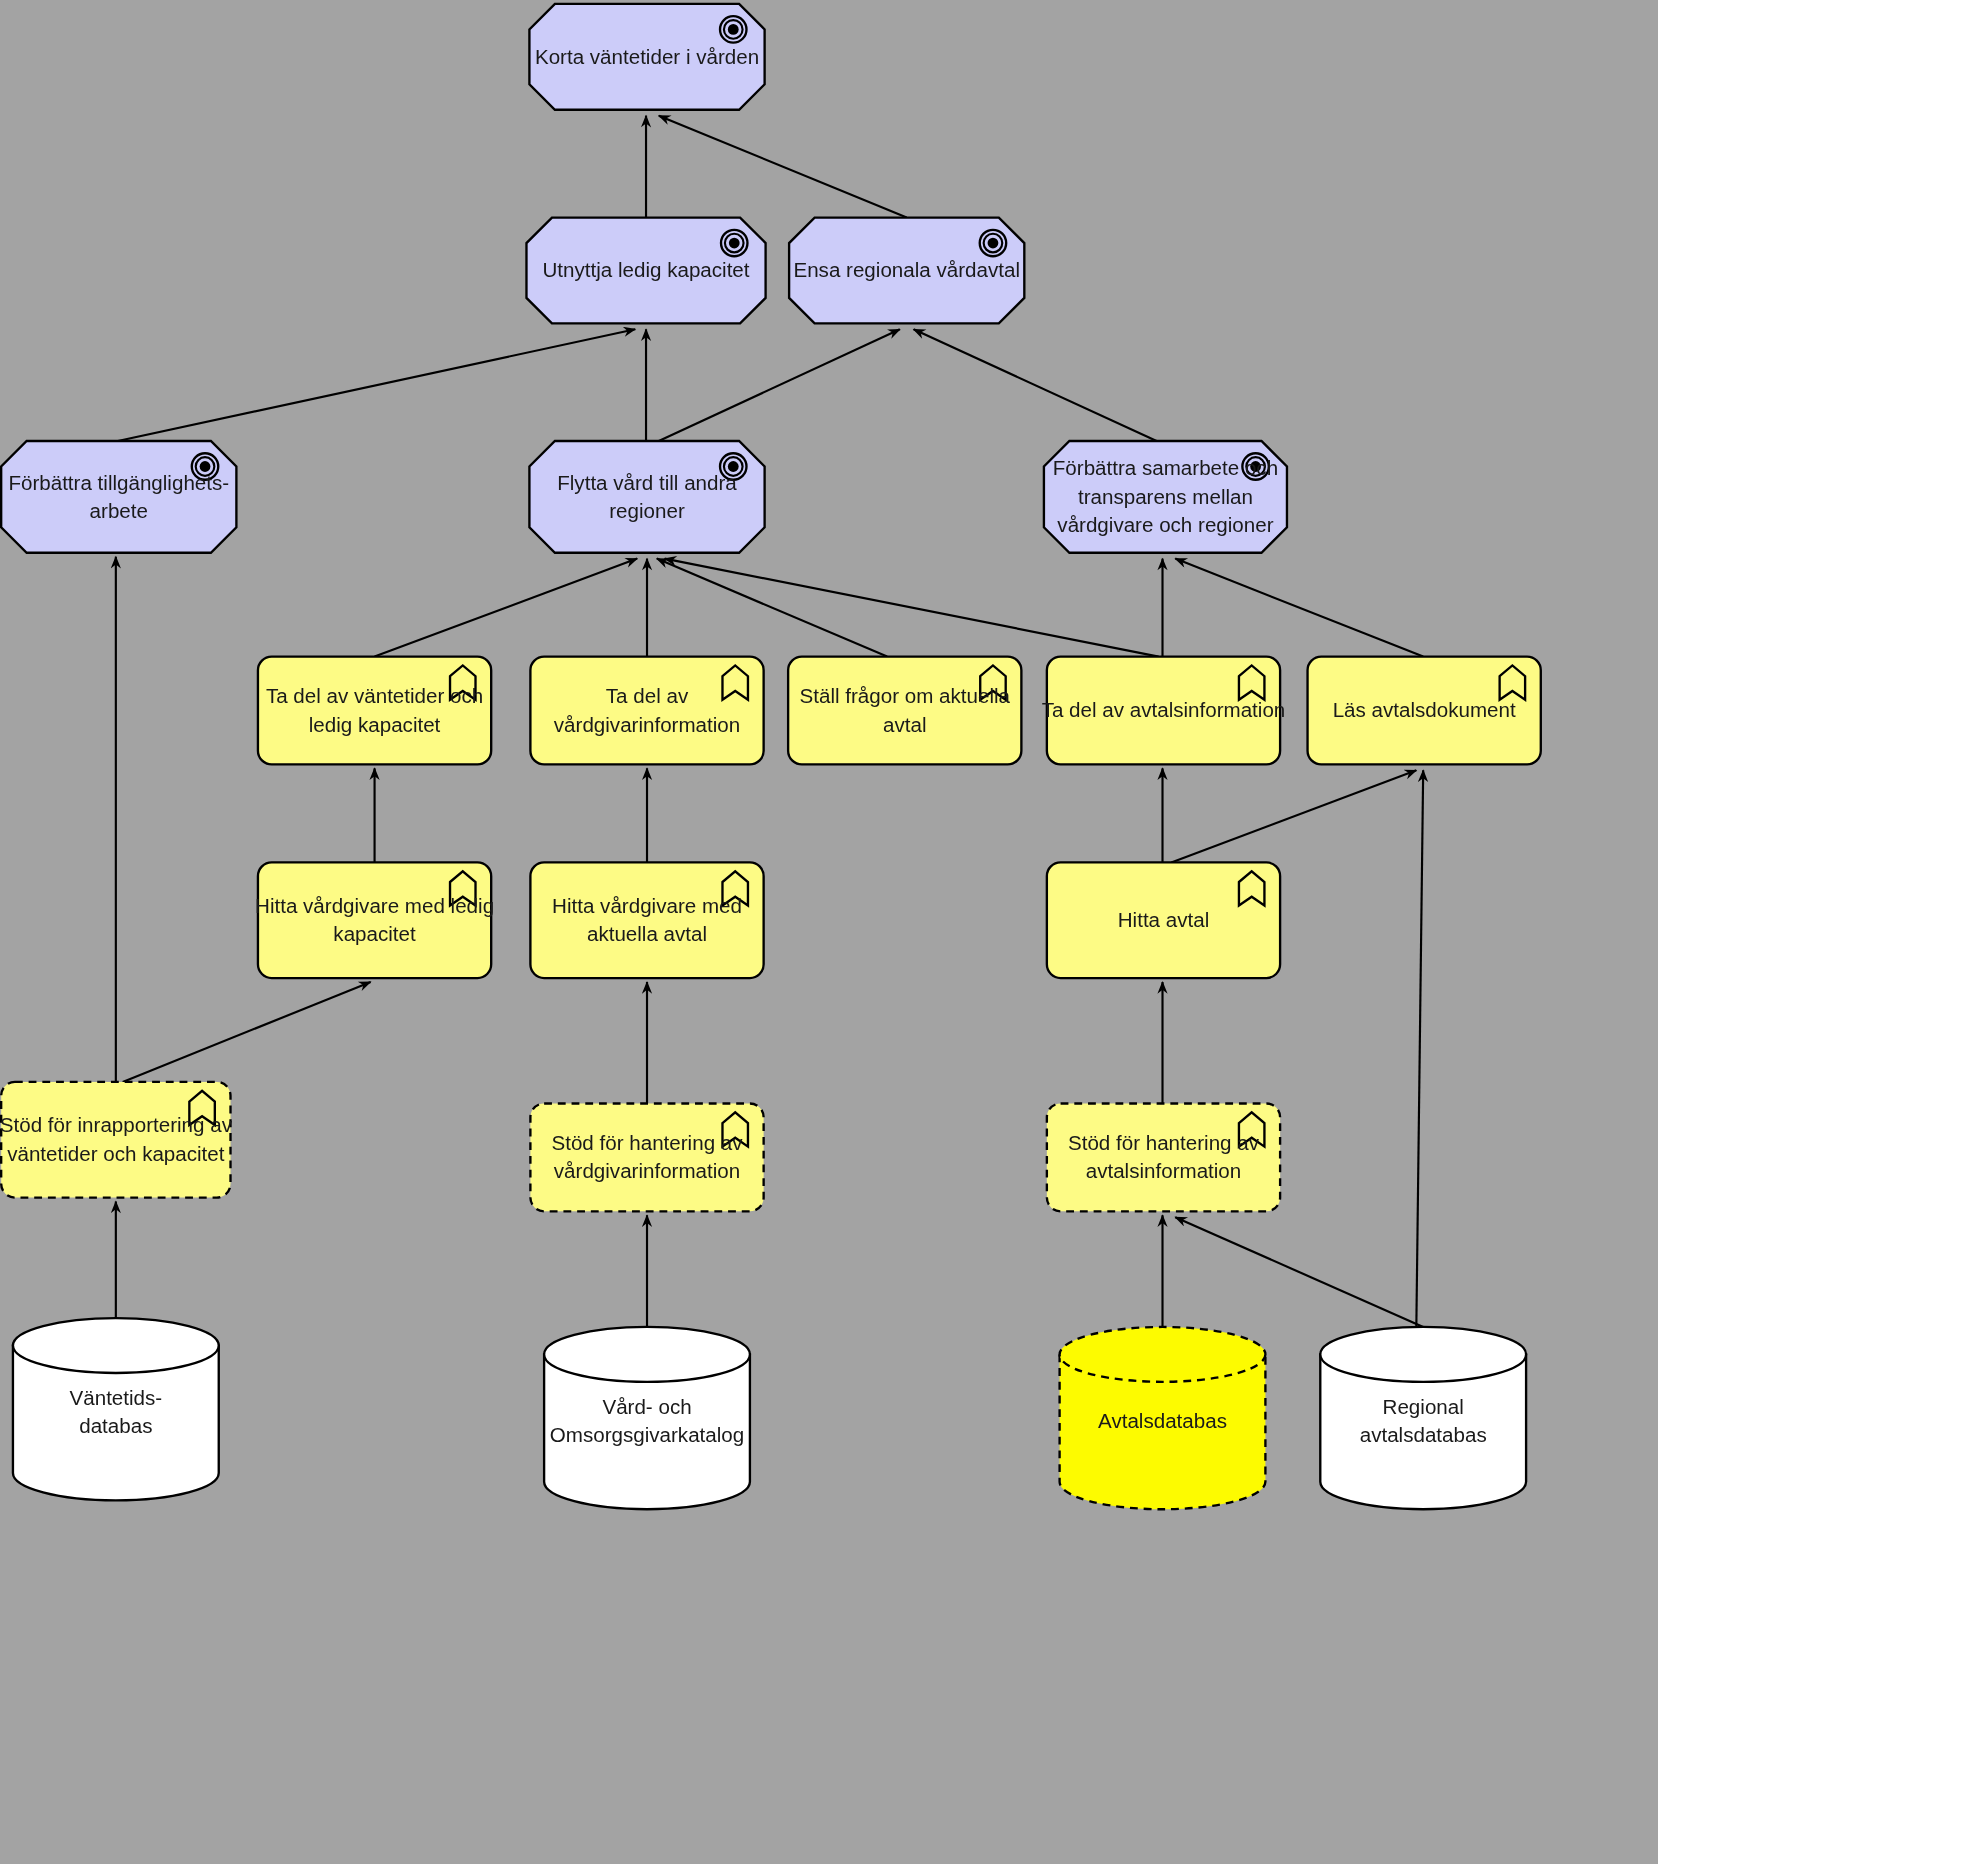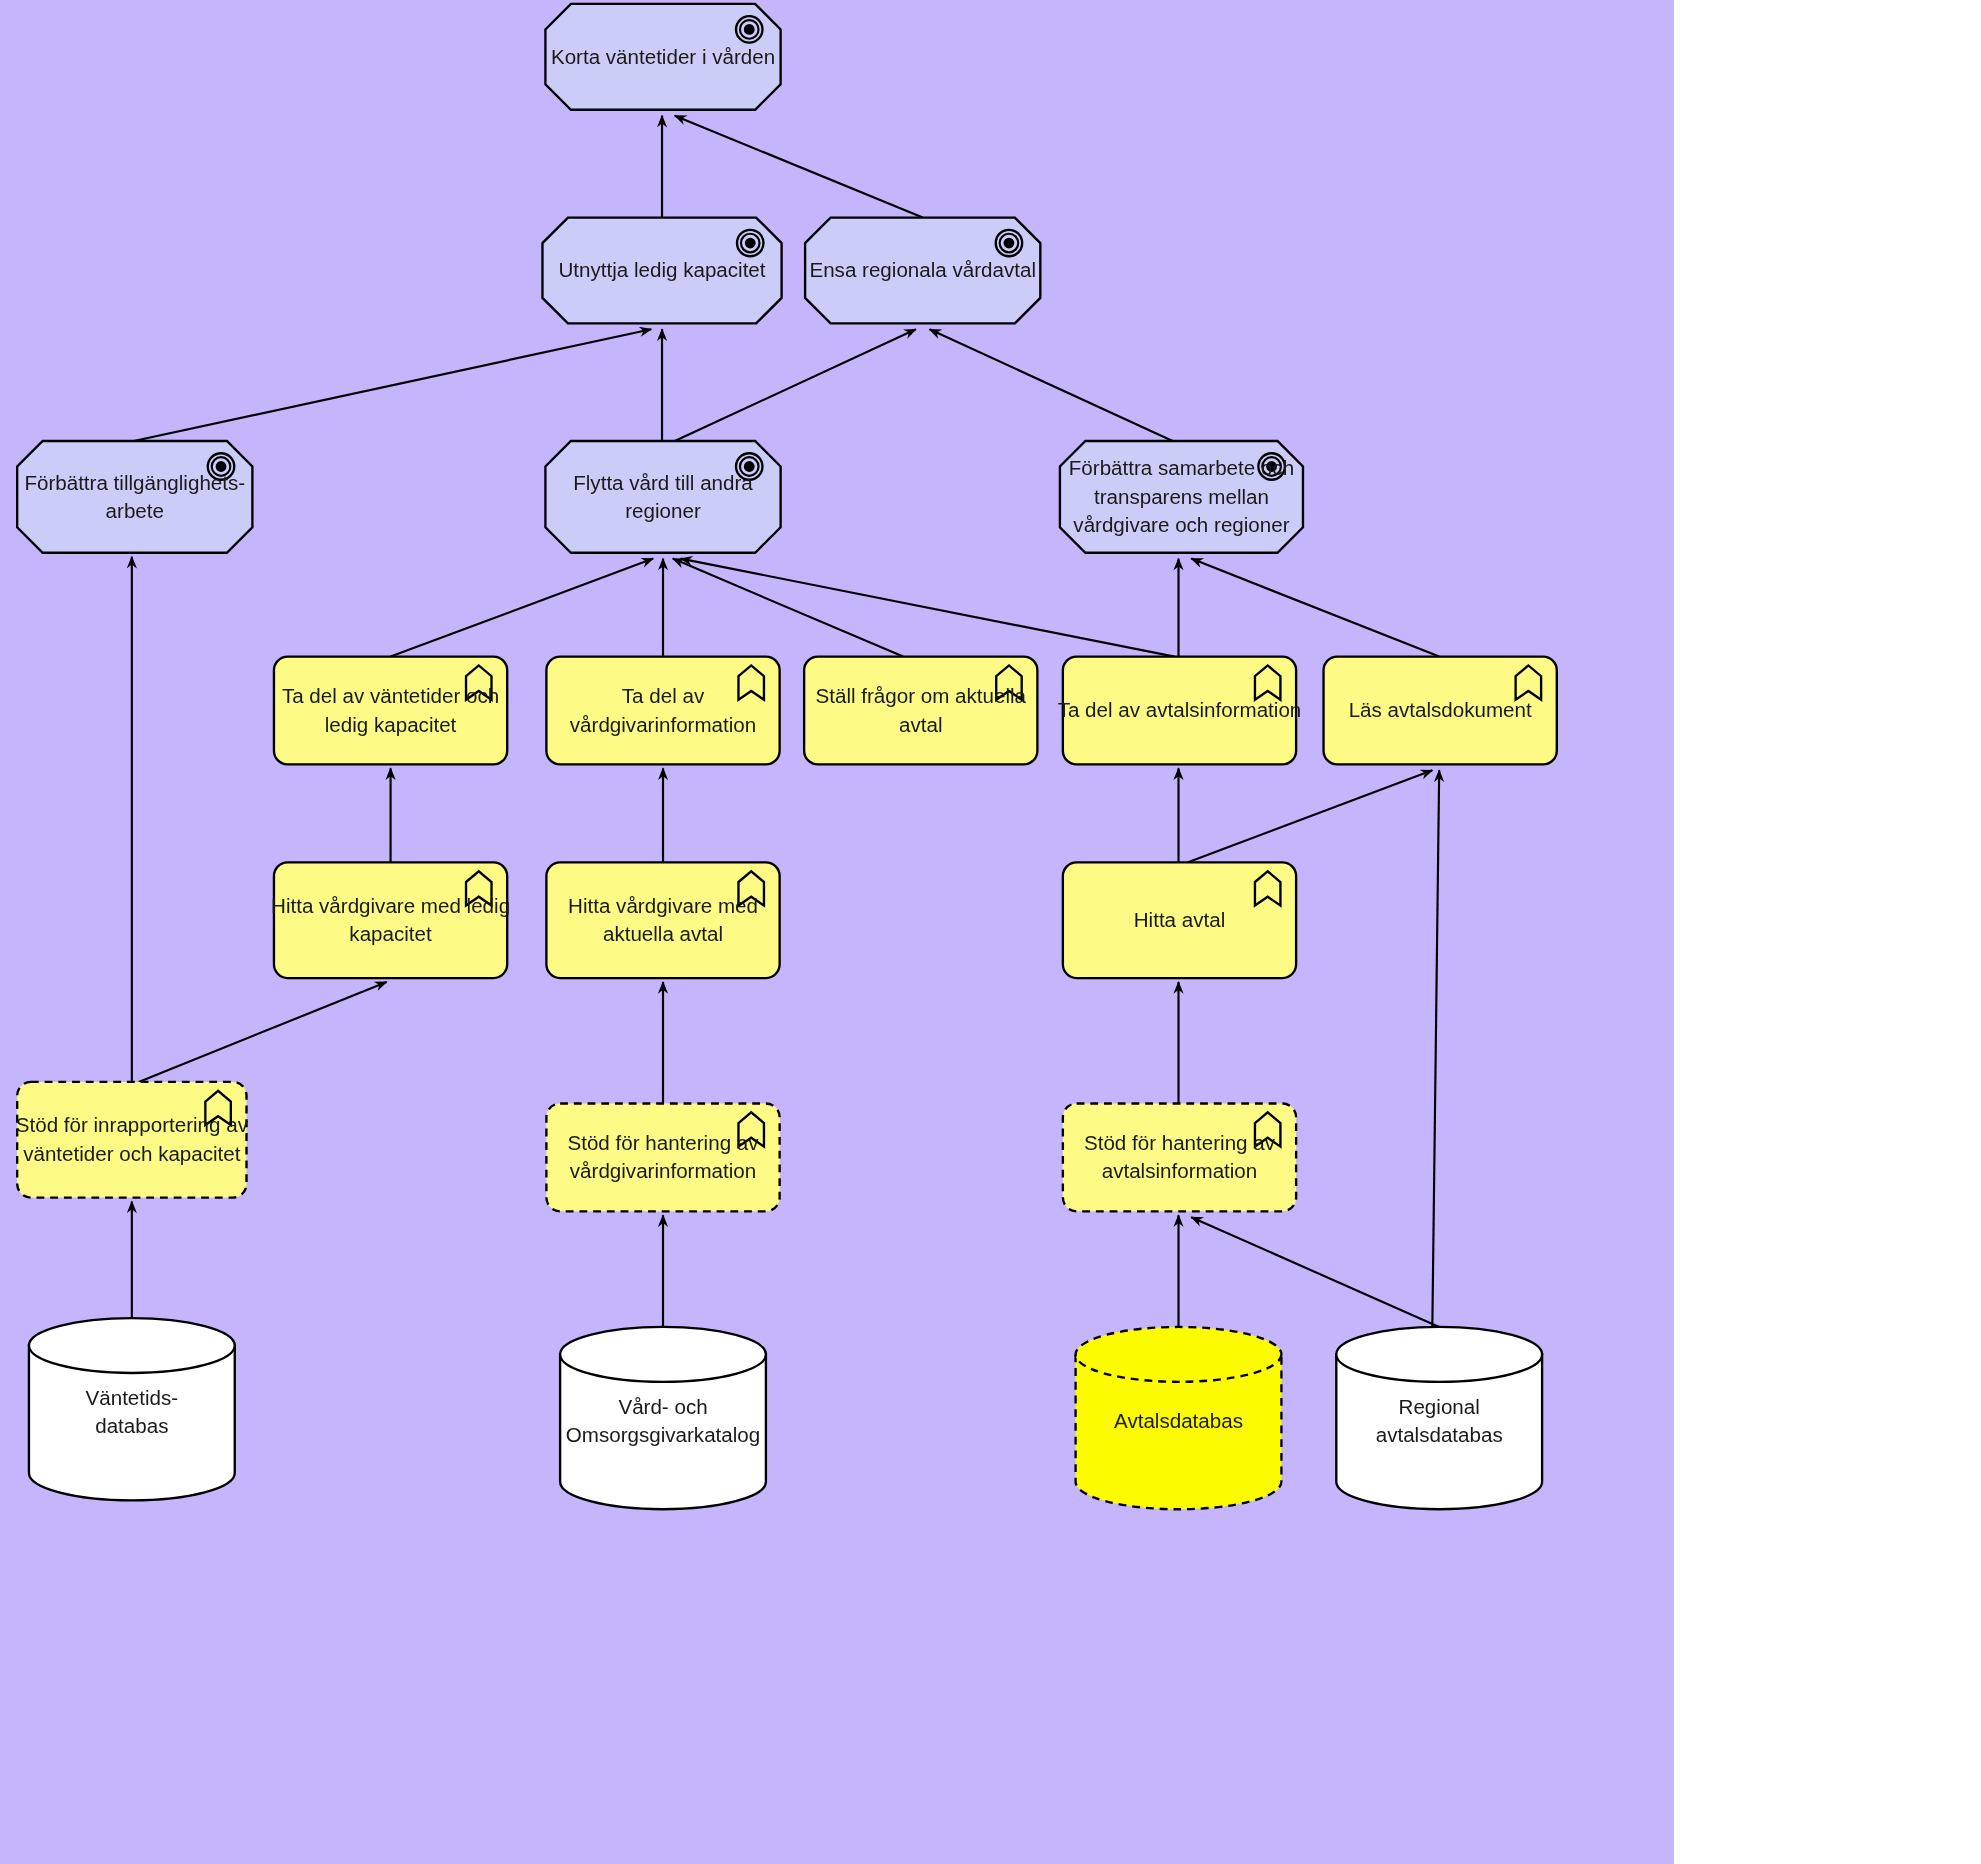--- a/index.html
+++ b/index.html
@@ -1,17 +1,17 @@
 <!DOCTYPE html>
 <html><head>
 <meta charset="utf-8">
 <style>
   html,body{margin:0;padding:0;background:#ffffff;}
   body{font-family:"Liberation Sans","DejaVu Sans",sans-serif;}
-  #stage{position:relative;width:1658px;height:1864px;background:#c4b5fd;overflow:hidden;padding-left:16px;}
+  #stage{position:relative;width:1658px;height:1864px;background:#a3a3a3;overflow:hidden;}
   svg{display:block;}
   .nodeText{font-family:"Liberation Sans","DejaVu Sans",sans-serif;font-size:21px;fill:#1a1a1a;}
 </style>
 </head>
 <body>
 
 <div id="stage">
   <svg id="svg" width="1982" height="1864" viewBox="0 0 2022 1902" xmlns="http://www.w3.org/2000/svg">
     <defs>
       <marker id="arrowOpen" markerWidth="16" markerHeight="16" refX="13" refY="5.2" orient="auto" markerUnits="userSpaceOnUse">

